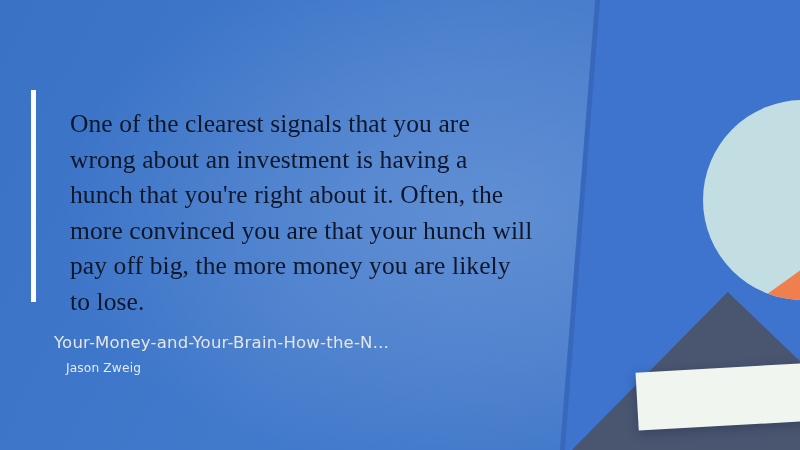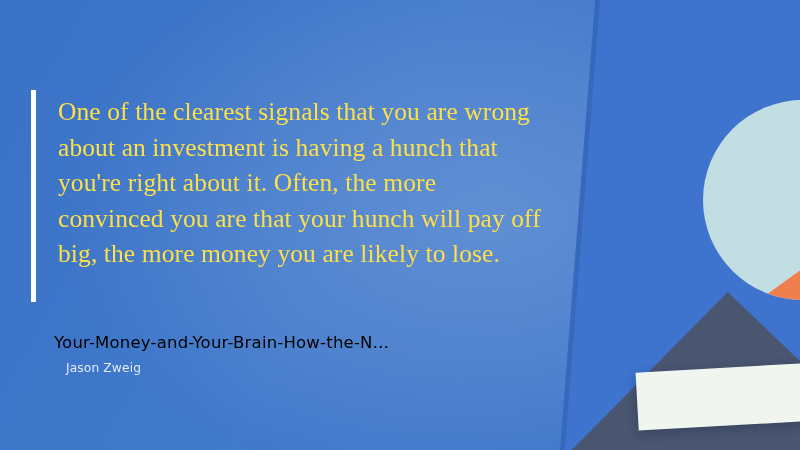--- a/index.html
+++ b/index.html
@@ -98,43 +98,43 @@
   }
   .accent-bar {
     position: absolute;
     left: 0;
     top: 0;
     width: 5px;
     height: 212px;
     background: #ffffff;
   }
   .quote-text {
-    margin: 4px;
+    margin: 16px;
     padding-left: 23px;
     font-family: "Liberation Serif", "DejaVu Serif", serif;
     font-size: 25.5px;
     line-height: 35.5px;
-    color: #fde047;
+    color: #0f172a;
     letter-spacing: 0.1px;
   }
 
   
   .attribution {
     position: absolute;
     left: 54px;
     top: 332px;
     width: 470px;
   }
   .source-title {
     margin: 0;
     font-family: "DejaVu Sans", "Liberation Sans", sans-serif;
     font-size: 16.5px;
     line-height: 22px;
     font-weight: 400;
-    color: #000000;
+    color: #e5e5e5;
     letter-spacing: 0.2px;
     white-space: nowrap;
   }
   .source-author {
     margin: 7px 0 0 12px;
     font-family: "DejaVu Sans", "Liberation Sans", sans-serif;
     font-size: 12.2px;
     line-height: 15px;
     font-weight: 400;
     color: #e4ecf8;

